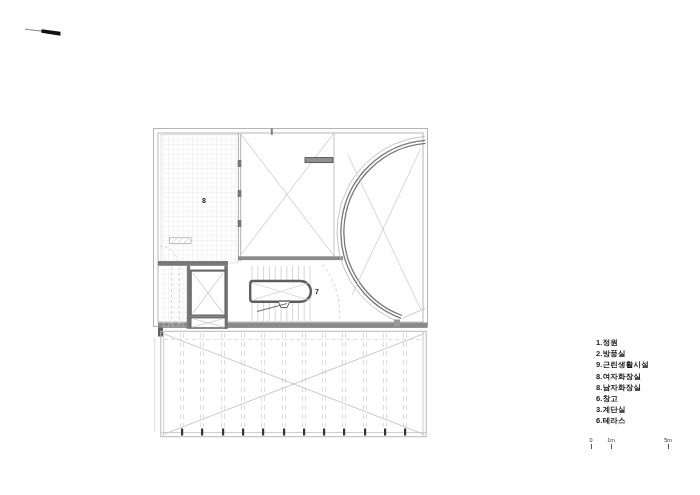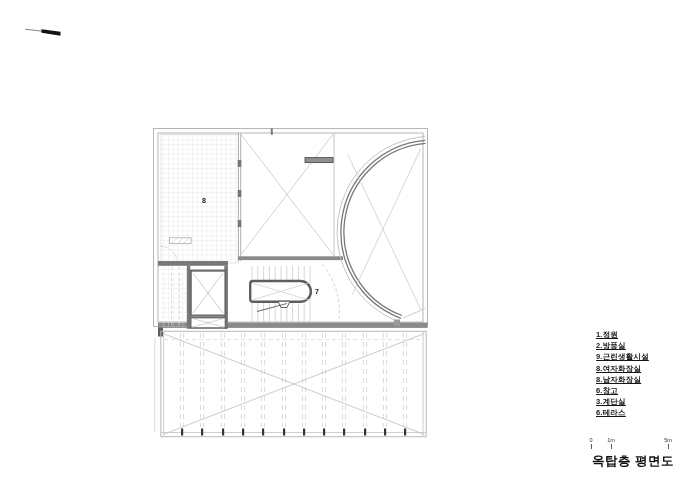--- a/index.html
+++ b/index.html
@@ -1,21 +1,21 @@
 <!DOCTYPE html>
 <html><head>
 <meta charset="utf-8">
 <style>
   html,body{margin:0;padding:0;}
   body{width:700px;height:495px;background:#ffffff;position:relative;overflow:hidden;
        font-family:"Liberation Sans", sans-serif;}
   .canvas{position:absolute;left:0;top:0;width:700px;height:495px;background:#ffffff;}
   svg.plan{position:absolute;left:0;top:0;}
   .room-label{position:absolute;font-size:7px;font-weight:bold;color:#222;line-height:7px;}
-  .legend{position:absolute;left:596px;top:329px;color:#151515;text-decoration:underline;}
+  .legend{position:absolute;left:596px;top:337px;color:#151515;}
   .legend .li{font-size:7.5px;font-weight:600;line-height:11.2px;white-space:nowrap;letter-spacing:0.2px;}
   .title{position:absolute;left:592px;top:453px;font-size:12.5px;font-weight:bold;color:#0d0d0d;
          letter-spacing:0.5px;white-space:nowrap;}
   .scalebar{position:absolute;left:0;top:0;width:700px;height:495px;pointer-events:none;}
   .tick{position:absolute;width:14px;text-align:center;color:#333;}
   .tick .lab{display:block;font-size:5.5px;line-height:6px;}
   .tick .mark{display:block;width:1px;height:5px;background:#555;margin:1px auto 0 auto;}
   .t0{left:584px;top:437px;}
   .t1{left:604px;top:437px;}
   .t5{left:661px;top:437px;}
@@ -171,15 +171,14 @@
     <div class="tick t1">
       <span class="lab">1m</span>
       <span class="mark"></span>
     </div>
     <div class="tick t5">
       <span class="lab">5m</span>
       <span class="mark"></span>
     </div>
   </div>
 
-  <div class="title">옥탑층 평면도</div>
 
 </div>
 
 </body></html>

